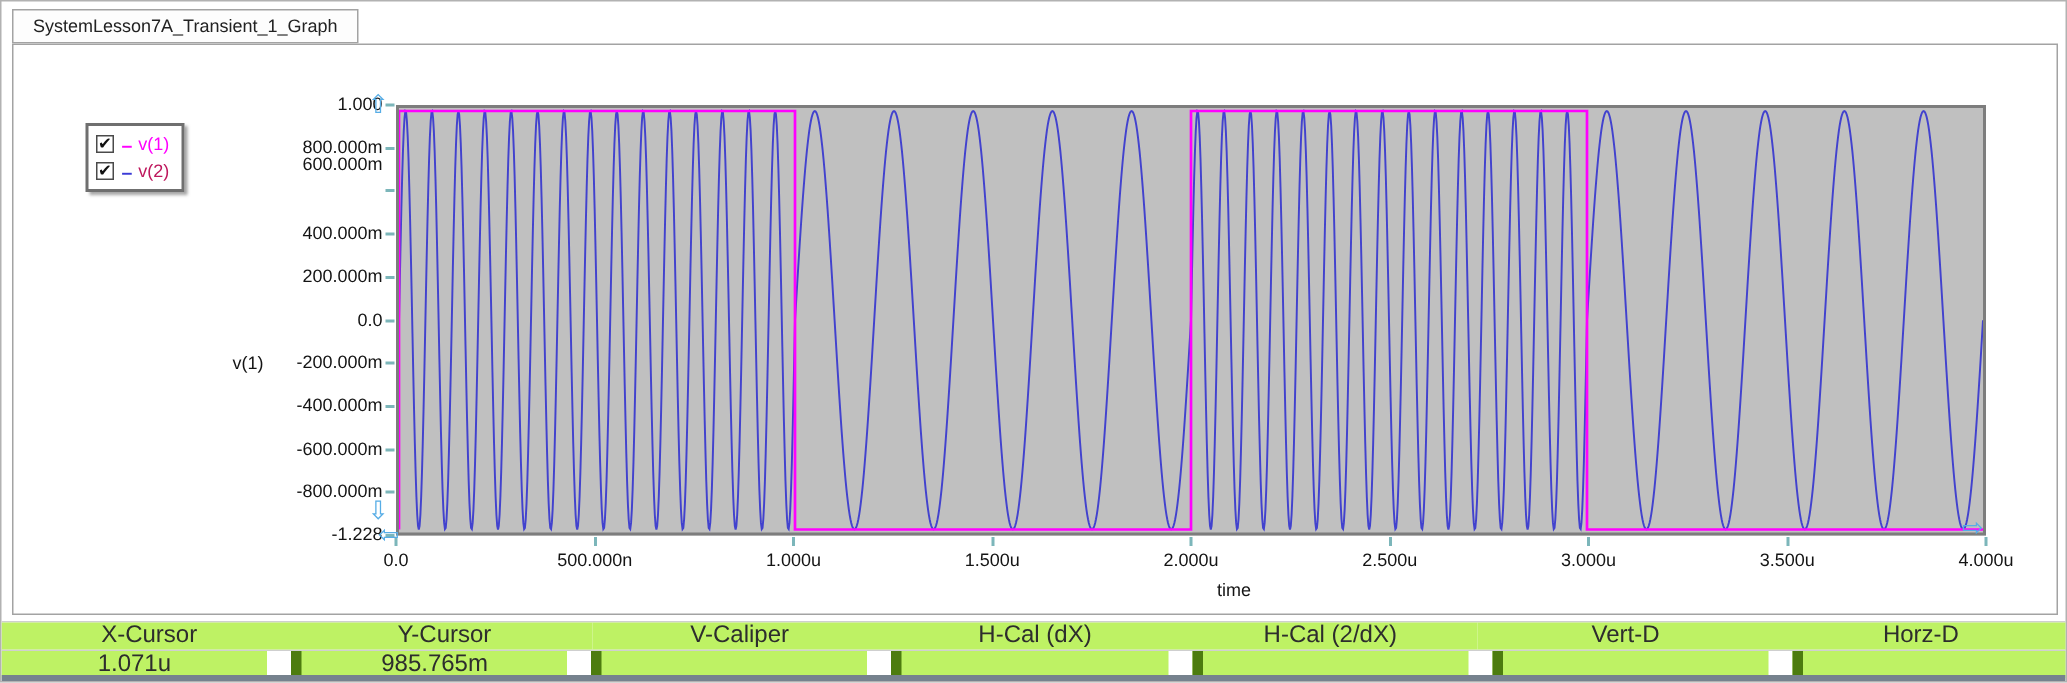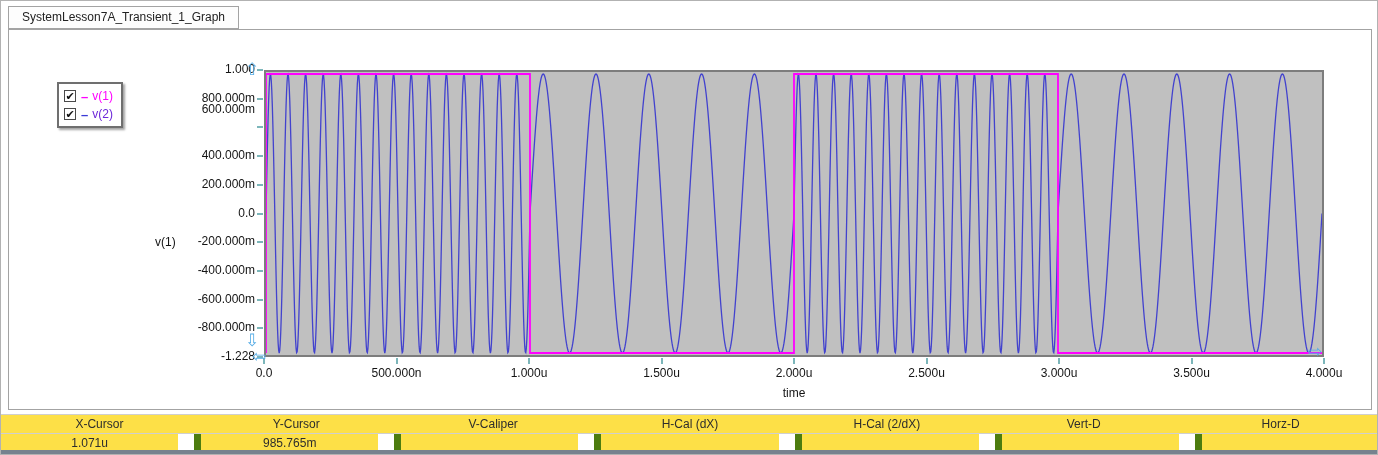--- a/index.html
+++ b/index.html
@@ -30,21 +30,21 @@
         margin-right:5px; cursor:pointer; }
   .dash { font-weight:bold; font-size:13px; margin-right:4px; }
   .legend-label { font-size:12px; }
   .cursor-arrow { position:absolute; font-size:17px; color:#57ade6;
                   line-height:1; cursor:pointer; user-select:none; }
   .ctable { position:absolute; left:0; top:413px; width:1378px; }
   .crow { display:flex; width:100%; }
   .crow.head { border-top:1px solid #cfcfcf; border-bottom:1px solid #cfcfcf; }
   .crow.vals { border-bottom:1px solid #cfcfcf;gap:16px; }
   .ccell { flex:1 1 0; height:18px; line-height:18px; text-align:center;
-           font-size:12px; color:#2d2d2d; background:#fde047; overflow:hidden; }
+           font-size:16px; color:#2d2d2d; background:#bef264; overflow:hidden; }
   .crow.vals .ccell + .ccell { border-left:7px solid #4d7c0f; }
   .bottom-strip { position:absolute; left:0; bottom:0; width:100%; height:4px;
                   background:#76828e; }
 </style>
 </head>
 <body>
 
 <div class="screen">
 
   <div class="tab">SystemLesson7A_Transient_1_Graph</div>
@@ -53,21 +53,21 @@
 
     <div class="legend" id="legend-box">
         <div class="legend-row">
           <span class="cb">✔</span>
           <span class="dash" style="color: rgb(255, 0, 255);">–</span>
           <span class="legend-label" style="color: rgb(255, 0, 255);">v(1)</span>
         </div>
         <div class="legend-row">
           <span class="cb">✔</span>
           <span class="dash" style="color: rgb(58, 58, 214);">–</span>
-          <span class="legend-label" style="color: #6d28d9;">v(2)</span>
+          <span class="legend-label" style="color: #be185d;">v(2)</span>
         </div>
       </div>
 
     <div class="axis-title" style="left:146px; top:205px;">v(1)</div>
 
     <div id="y-axis">
         <div class="ylab" style="top: 32px;">1.000</div>
         <div class="ytick" style="top: 39px;"></div>
         <div class="ylab" style="top: 60.7px;">800.000m</div>
         <div class="ytick" style="top: 67.7px;"></div>
@@ -104,21 +104,21 @@
         <div class="xlab" style="left: 872.5px;">2.500u</div>
         <div class="xtick" style="left: 916.5px;"></div>
         <div class="xlab" style="left: 1005px;">3.000u</div>
         <div class="xtick" style="left: 1049px;"></div>
         <div class="xlab" style="left: 1137.5px;">3.500u</div>
         <div class="xtick" style="left: 1181.5px;"></div>
         <div class="xlab" style="left: 1270px;">4.000u</div>
         <div class="xtick" style="left: 1314px;"></div>
       </div>
 
-    <div class="axis-title" style="left:745px; top:356px; width:80px; text-align:center;">time</div>
+    <div class="axis-title" style="left:745px; top:356px; width:80px; text-align:right;">time</div>
 
     <div class="plot">
       <svg id="wave-svg" viewBox="0 0 1056 283" preserveAspectRatio="none">
           <path d="M0.00 141.50L0.53 115.36L1.06 90.15L1.58 66.75L2.11 46.01L2.64 28.64L3.17 15.28L3.70 6.38L4.22 2.28L4.75 3.10L5.28 8.83L5.81 19.26L6.34 34.01L6.86 52.58L7.39 74.30L7.92 98.39L8.45 124.02L8.98 150.26L9.50 176.19L10.03 200.90L10.56 223.50L11.09 243.19L11.62 259.28L12.14 271.20L12.67 278.53L13.20 281.00L13.73 278.53L14.26 271.20L14.78 259.28L15.31 243.19L15.84 223.50L16.37 200.90L16.90 176.19L17.42 150.26L17.95 124.02L18.48 98.39L19.01 74.30L19.54 52.58L20.06 34.01L20.59 19.26L21.12 8.83L21.65 3.10L22.18 2.28L22.70 6.38L23.23 15.28L23.76 28.64L24.29 46.01L24.82 66.75L25.34 90.15L25.87 115.36L26.40 141.50L26.93 167.64L27.46 192.85L27.98 216.25L28.51 236.99L29.04 254.36L29.57 267.72L30.10 276.62L30.62 280.72L31.15 279.90L31.68 274.17L32.21 263.74L32.74 248.99L33.26 230.42L33.79 208.70L34.32 184.61L34.85 158.98L35.38 132.74L35.90 106.81L36.43 82.10L36.96 59.50L37.49 39.81L38.02 23.72L38.54 11.80L39.07 4.47L39.60 2.00L40.13 4.47L40.66 11.80L41.18 23.72L41.71 39.81L42.24 59.50L42.77 82.10L43.30 106.81L43.82 132.74L44.35 158.98L44.88 184.61L45.41 208.70L45.94 230.42L46.46 248.99L46.99 263.74L47.52 274.17L48.05 279.90L48.58 280.72L49.10 276.62L49.63 267.72L50.16 254.36L50.69 236.99L51.22 216.25L51.74 192.85L52.27 167.64L52.80 141.50L53.33 115.36L53.86 90.15L54.38 66.75L54.91 46.01L55.44 28.64L55.97 15.28L56.50 6.38L57.02 2.28L57.55 3.10L58.08 8.83L58.61 19.26L59.14 34.01L59.66 52.58L60.19 74.30L60.72 98.39L61.25 124.02L61.78 150.26L62.30 176.19L62.83 200.90L63.36 223.50L63.89 243.19L64.42 259.28L64.94 271.20L65.47 278.53L66.00 281.00L66.53 278.53L67.06 271.20L67.58 259.28L68.11 243.19L68.64 223.50L69.17 200.90L69.70 176.19L70.22 150.26L70.75 124.02L71.28 98.39L71.81 74.30L72.34 52.58L72.86 34.01L73.39 19.26L73.92 8.83L74.45 3.10L74.98 2.28L75.50 6.38L76.03 15.28L76.56 28.64L77.09 46.01L77.62 66.75L78.14 90.15L78.67 115.36L79.20 141.50L79.73 167.64L80.26 192.85L80.78 216.25L81.31 236.99L81.84 254.36L82.37 267.72L82.90 276.62L83.42 280.72L83.95 279.90L84.48 274.17L85.01 263.74L85.54 248.99L86.06 230.42L86.59 208.70L87.12 184.61L87.65 158.98L88.18 132.74L88.70 106.81L89.23 82.10L89.76 59.50L90.29 39.81L90.82 23.72L91.34 11.80L91.87 4.47L92.40 2.00L92.93 4.47L93.46 11.80L93.98 23.72L94.51 39.81L95.04 59.50L95.57 82.10L96.10 106.81L96.62 132.74L97.15 158.98L97.68 184.61L98.21 208.70L98.74 230.42L99.26 248.99L99.79 263.74L100.32 274.17L100.85 279.90L101.38 280.72L101.90 276.62L102.43 267.72L102.96 254.36L103.49 236.99L104.02 216.25L104.54 192.85L105.07 167.64L105.60 141.50L106.13 115.36L106.66 90.15L107.18 66.75L107.71 46.01L108.24 28.64L108.77 15.28L109.30 6.38L109.82 2.28L110.35 3.10L110.88 8.83L111.41 19.26L111.94 34.01L112.46 52.58L112.99 74.30L113.52 98.39L114.05 124.02L114.58 150.26L115.10 176.19L115.63 200.90L116.16 223.50L116.69 243.19L117.22 259.28L117.74 271.20L118.27 278.53L118.80 281.00L119.33 278.53L119.86 271.20L120.38 259.28L120.91 243.19L121.44 223.50L121.97 200.90L122.50 176.19L123.02 150.26L123.55 124.02L124.08 98.39L124.61 74.30L125.14 52.58L125.66 34.01L126.19 19.26L126.72 8.83L127.25 3.10L127.78 2.28L128.30 6.38L128.83 15.28L129.36 28.64L129.89 46.01L130.42 66.75L130.94 90.15L131.47 115.36L132.00 141.50L132.53 167.64L133.06 192.85L133.58 216.25L134.11 236.99L134.64 254.36L135.17 267.72L135.70 276.62L136.22 280.72L136.75 279.90L137.28 274.17L137.81 263.74L138.34 248.99L138.86 230.42L139.39 208.70L139.92 184.61L140.45 158.98L140.98 132.74L141.50 106.81L142.03 82.10L142.56 59.50L143.09 39.81L143.62 23.72L144.14 11.80L144.67 4.47L145.20 2.00L145.73 4.47L146.26 11.80L146.78 23.72L147.31 39.81L147.84 59.50L148.37 82.10L148.90 106.81L149.42 132.74L149.95 158.98L150.48 184.61L151.01 208.70L151.54 230.42L152.06 248.99L152.59 263.74L153.12 274.17L153.65 279.90L154.18 280.72L154.70 276.62L155.23 267.72L155.76 254.36L156.29 236.99L156.82 216.25L157.34 192.85L157.87 167.64L158.40 141.50L158.93 115.36L159.46 90.15L159.98 66.75L160.51 46.01L161.04 28.64L161.57 15.28L162.10 6.38L162.62 2.28L163.15 3.10L163.68 8.83L164.21 19.26L164.74 34.01L165.26 52.58L165.79 74.30L166.32 98.39L166.85 124.02L167.38 150.26L167.90 176.19L168.43 200.90L168.96 223.50L169.49 243.19L170.02 259.28L170.54 271.20L171.07 278.53L171.60 281.00L172.13 278.53L172.66 271.20L173.18 259.28L173.71 243.19L174.24 223.50L174.77 200.90L175.30 176.19L175.82 150.26L176.35 124.02L176.88 98.39L177.41 74.30L177.94 52.58L178.46 34.01L178.99 19.26L179.52 8.83L180.05 3.10L180.58 2.28L181.10 6.38L181.63 15.28L182.16 28.64L182.69 46.01L183.22 66.75L183.74 90.15L184.27 115.36L184.80 141.50L185.33 167.64L185.86 192.85L186.38 216.25L186.91 236.99L187.44 254.36L187.97 267.72L188.50 276.62L189.02 280.72L189.55 279.90L190.08 274.17L190.61 263.74L191.14 248.99L191.66 230.42L192.19 208.70L192.72 184.61L193.25 158.98L193.78 132.74L194.30 106.81L194.83 82.10L195.36 59.50L195.89 39.81L196.42 23.72L196.94 11.80L197.47 4.47L198.00 2.00L198.53 4.47L199.06 11.80L199.58 23.72L200.11 39.81L200.64 59.50L201.17 82.10L201.70 106.81L202.22 132.74L202.75 158.98L203.28 184.61L203.81 208.70L204.34 230.42L204.86 248.99L205.39 263.74L205.92 274.17L206.45 279.90L206.98 280.72L207.50 276.62L208.03 267.72L208.56 254.36L209.09 236.99L209.62 216.25L210.14 192.85L210.67 167.64L211.20 141.50L211.73 115.36L212.26 90.15L212.78 66.75L213.31 46.01L213.84 28.64L214.37 15.28L214.90 6.38L215.42 2.28L215.95 3.10L216.48 8.83L217.01 19.26L217.54 34.01L218.06 52.58L218.59 74.30L219.12 98.39L219.65 124.02L220.18 150.26L220.70 176.19L221.23 200.90L221.76 223.50L222.29 243.19L222.82 259.28L223.34 271.20L223.87 278.53L224.40 281.00L224.93 278.53L225.46 271.20L225.98 259.28L226.51 243.19L227.04 223.50L227.57 200.90L228.10 176.19L228.62 150.26L229.15 124.02L229.68 98.39L230.21 74.30L230.74 52.58L231.26 34.01L231.79 19.26L232.32 8.83L232.85 3.10L233.38 2.28L233.90 6.38L234.43 15.28L234.96 28.64L235.49 46.01L236.02 66.75L236.54 90.15L237.07 115.36L237.60 141.50L238.13 167.64L238.66 192.85L239.18 216.25L239.71 236.99L240.24 254.36L240.77 267.72L241.30 276.62L241.82 280.72L242.35 279.90L242.88 274.17L243.41 263.74L243.94 248.99L244.46 230.42L244.99 208.70L245.52 184.61L246.05 158.98L246.58 132.74L247.10 106.81L247.63 82.10L248.16 59.50L248.69 39.81L249.22 23.72L249.74 11.80L250.27 4.47L250.80 2.00L251.33 4.47L251.86 11.80L252.38 23.72L252.91 39.81L253.44 59.50L253.97 82.10L254.50 106.81L255.02 132.74L255.55 158.98L256.08 184.61L256.61 208.70L257.14 230.42L257.66 248.99L258.19 263.74L258.72 274.17L259.25 279.90L259.78 280.72L260.30 276.62L260.83 267.72L261.36 254.36L261.89 236.99L262.42 216.25L262.94 192.85L263.47 167.64L264.00 141.50L264.00 141.50L264.53 132.74L265.06 124.02L265.58 115.36L266.11 106.81L266.64 98.39L267.17 90.15L267.70 82.10L268.22 74.30L268.75 66.75L269.28 59.50L269.81 52.58L270.34 46.01L270.86 39.81L271.39 34.01L271.92 28.64L272.45 23.72L272.98 19.26L273.50 15.28L274.03 11.80L274.56 8.83L275.09 6.38L275.62 4.47L276.14 3.10L276.67 2.28L277.20 2.00L277.73 2.28L278.26 3.10L278.78 4.47L279.31 6.38L279.84 8.83L280.37 11.80L280.90 15.28L281.42 19.26L281.95 23.72L282.48 28.64L283.01 34.01L283.54 39.81L284.06 46.01L284.59 52.58L285.12 59.50L285.65 66.75L286.18 74.30L286.70 82.10L287.23 90.15L287.76 98.39L288.29 106.81L288.82 115.36L289.34 124.02L289.87 132.74L290.40 141.50L290.93 150.26L291.46 158.98L291.98 167.64L292.51 176.19L293.04 184.61L293.57 192.85L294.10 200.90L294.62 208.70L295.15 216.25L295.68 223.50L296.21 230.42L296.74 236.99L297.26 243.19L297.79 248.99L298.32 254.36L298.85 259.28L299.38 263.74L299.90 267.72L300.43 271.20L300.96 274.17L301.49 276.62L302.02 278.53L302.54 279.90L303.07 280.72L303.60 281.00L304.13 280.72L304.66 279.90L305.18 278.53L305.71 276.62L306.24 274.17L306.77 271.20L307.30 267.72L307.82 263.74L308.35 259.28L308.88 254.36L309.41 248.99L309.94 243.19L310.46 236.99L310.99 230.42L311.52 223.50L312.05 216.25L312.58 208.70L313.10 200.90L313.63 192.85L314.16 184.61L314.69 176.19L315.22 167.64L315.74 158.98L316.27 150.26L316.80 141.50L317.33 132.74L317.86 124.02L318.38 115.36L318.91 106.81L319.44 98.39L319.97 90.15L320.50 82.10L321.02 74.30L321.55 66.75L322.08 59.50L322.61 52.58L323.14 46.01L323.66 39.81L324.19 34.01L324.72 28.64L325.25 23.72L325.78 19.26L326.30 15.28L326.83 11.80L327.36 8.83L327.89 6.38L328.42 4.47L328.94 3.10L329.47 2.28L330.00 2.00L330.53 2.28L331.06 3.10L331.58 4.47L332.11 6.38L332.64 8.83L333.17 11.80L333.70 15.28L334.22 19.26L334.75 23.72L335.28 28.64L335.81 34.01L336.34 39.81L336.86 46.01L337.39 52.58L337.92 59.50L338.45 66.75L338.98 74.30L339.50 82.10L340.03 90.15L340.56 98.39L341.09 106.81L341.62 115.36L342.14 124.02L342.67 132.74L343.20 141.50L343.73 150.26L344.26 158.98L344.78 167.64L345.31 176.19L345.84 184.61L346.37 192.85L346.90 200.90L347.42 208.70L347.95 216.25L348.48 223.50L349.01 230.42L349.54 236.99L350.06 243.19L350.59 248.99L351.12 254.36L351.65 259.28L352.18 263.74L352.70 267.72L353.23 271.20L353.76 274.17L354.29 276.62L354.82 278.53L355.34 279.90L355.87 280.72L356.40 281.00L356.93 280.72L357.46 279.90L357.98 278.53L358.51 276.62L359.04 274.17L359.57 271.20L360.10 267.72L360.62 263.74L361.15 259.28L361.68 254.36L362.21 248.99L362.74 243.19L363.26 236.99L363.79 230.42L364.32 223.50L364.85 216.25L365.38 208.70L365.90 200.90L366.43 192.85L366.96 184.61L367.49 176.19L368.02 167.64L368.54 158.98L369.07 150.26L369.60 141.50L370.13 132.74L370.66 124.02L371.18 115.36L371.71 106.81L372.24 98.39L372.77 90.15L373.30 82.10L373.82 74.30L374.35 66.75L374.88 59.50L375.41 52.58L375.94 46.01L376.46 39.81L376.99 34.01L377.52 28.64L378.05 23.72L378.58 19.26L379.10 15.28L379.63 11.80L380.16 8.83L380.69 6.38L381.22 4.47L381.74 3.10L382.27 2.28L382.80 2.00L383.33 2.28L383.86 3.10L384.38 4.47L384.91 6.38L385.44 8.83L385.97 11.80L386.50 15.28L387.02 19.26L387.55 23.72L388.08 28.64L388.61 34.01L389.14 39.81L389.66 46.01L390.19 52.58L390.72 59.50L391.25 66.75L391.78 74.30L392.30 82.10L392.83 90.15L393.36 98.39L393.89 106.81L394.42 115.36L394.94 124.02L395.47 132.74L396.00 141.50L396.53 150.26L397.06 158.98L397.58 167.64L398.11 176.19L398.64 184.61L399.17 192.85L399.70 200.90L400.22 208.70L400.75 216.25L401.28 223.50L401.81 230.42L402.34 236.99L402.86 243.19L403.39 248.99L403.92 254.36L404.45 259.28L404.98 263.74L405.50 267.72L406.03 271.20L406.56 274.17L407.09 276.62L407.62 278.53L408.14 279.90L408.67 280.72L409.20 281.00L409.73 280.72L410.26 279.90L410.78 278.53L411.31 276.62L411.84 274.17L412.37 271.20L412.90 267.72L413.42 263.74L413.95 259.28L414.48 254.36L415.01 248.99L415.54 243.19L416.06 236.99L416.59 230.42L417.12 223.50L417.65 216.25L418.18 208.70L418.70 200.90L419.23 192.85L419.76 184.61L420.29 176.19L420.82 167.64L421.34 158.98L421.87 150.26L422.40 141.50L422.93 132.74L423.46 124.02L423.98 115.36L424.51 106.81L425.04 98.39L425.57 90.15L426.10 82.10L426.62 74.30L427.15 66.75L427.68 59.50L428.21 52.58L428.74 46.01L429.26 39.81L429.79 34.01L430.32 28.64L430.85 23.72L431.38 19.26L431.90 15.28L432.43 11.80L432.96 8.83L433.49 6.38L434.02 4.47L434.54 3.10L435.07 2.28L435.60 2.00L436.13 2.28L436.66 3.10L437.18 4.47L437.71 6.38L438.24 8.83L438.77 11.80L439.30 15.28L439.82 19.26L440.35 23.72L440.88 28.64L441.41 34.01L441.94 39.81L442.46 46.01L442.99 52.58L443.52 59.50L444.05 66.75L444.58 74.30L445.10 82.10L445.63 90.15L446.16 98.39L446.69 106.81L447.22 115.36L447.74 124.02L448.27 132.74L448.80 141.50L449.33 150.26L449.86 158.98L450.38 167.64L450.91 176.19L451.44 184.61L451.97 192.85L452.50 200.90L453.02 208.70L453.55 216.25L454.08 223.50L454.61 230.42L455.14 236.99L455.66 243.19L456.19 248.99L456.72 254.36L457.25 259.28L457.78 263.74L458.30 267.72L458.83 271.20L459.36 274.17L459.89 276.62L460.42 278.53L460.94 279.90L461.47 280.72L462.00 281.00L462.53 280.72L463.06 279.90L463.58 278.53L464.11 276.62L464.64 274.17L465.17 271.20L465.70 267.72L466.22 263.74L466.75 259.28L467.28 254.36L467.81 248.99L468.34 243.19L468.86 236.99L469.39 230.42L469.92 223.50L470.45 216.25L470.98 208.70L471.50 200.90L472.03 192.85L472.56 184.61L473.09 176.19L473.62 167.64L474.14 158.98L474.67 150.26L475.20 141.50L475.73 132.74L476.26 124.02L476.78 115.36L477.31 106.81L477.84 98.39L478.37 90.15L478.90 82.10L479.42 74.30L479.95 66.75L480.48 59.50L481.01 52.58L481.54 46.01L482.06 39.81L482.59 34.01L483.12 28.64L483.65 23.72L484.18 19.26L484.70 15.28L485.23 11.80L485.76 8.83L486.29 6.38L486.82 4.47L487.34 3.10L487.87 2.28L488.40 2.00L488.93 2.28L489.46 3.10L489.98 4.47L490.51 6.38L491.04 8.83L491.57 11.80L492.10 15.28L492.62 19.26L493.15 23.72L493.68 28.64L494.21 34.01L494.74 39.81L495.26 46.01L495.79 52.58L496.32 59.50L496.85 66.75L497.38 74.30L497.90 82.10L498.43 90.15L498.96 98.39L499.49 106.81L500.02 115.36L500.54 124.02L501.07 132.74L501.60 141.50L502.13 150.26L502.66 158.98L503.18 167.64L503.71 176.19L504.24 184.61L504.77 192.85L505.30 200.90L505.82 208.70L506.35 216.25L506.88 223.50L507.41 230.42L507.94 236.99L508.46 243.19L508.99 248.99L509.52 254.36L510.05 259.28L510.58 263.74L511.10 267.72L511.63 271.20L512.16 274.17L512.69 276.62L513.22 278.53L513.74 279.90L514.27 280.72L514.80 281.00L515.33 280.72L515.86 279.90L516.38 278.53L516.91 276.62L517.44 274.17L517.97 271.20L518.50 267.72L519.02 263.74L519.55 259.28L520.08 254.36L520.61 248.99L521.14 243.19L521.66 236.99L522.19 230.42L522.72 223.50L523.25 216.25L523.78 208.70L524.30 200.90L524.83 192.85L525.36 184.61L525.89 176.19L526.42 167.64L526.94 158.98L527.47 150.26L528.00 141.50L528.00 141.50L528.53 115.36L529.06 90.15L529.58 66.75L530.11 46.01L530.64 28.64L531.17 15.28L531.70 6.38L532.22 2.28L532.75 3.10L533.28 8.83L533.81 19.26L534.34 34.01L534.86 52.58L535.39 74.30L535.92 98.39L536.45 124.02L536.98 150.26L537.50 176.19L538.03 200.90L538.56 223.50L539.09 243.19L539.62 259.28L540.14 271.20L540.67 278.53L541.20 281.00L541.73 278.53L542.26 271.20L542.78 259.28L543.31 243.19L543.84 223.50L544.37 200.90L544.90 176.19L545.42 150.26L545.95 124.02L546.48 98.39L547.01 74.30L547.54 52.58L548.06 34.01L548.59 19.26L549.12 8.83L549.65 3.10L550.18 2.28L550.70 6.38L551.23 15.28L551.76 28.64L552.29 46.01L552.82 66.75L553.34 90.15L553.87 115.36L554.40 141.50L554.93 167.64L555.46 192.85L555.98 216.25L556.51 236.99L557.04 254.36L557.57 267.72L558.10 276.62L558.62 280.72L559.15 279.90L559.68 274.17L560.21 263.74L560.74 248.99L561.26 230.42L561.79 208.70L562.32 184.61L562.85 158.98L563.38 132.74L563.90 106.81L564.43 82.10L564.96 59.50L565.49 39.81L566.02 23.72L566.54 11.80L567.07 4.47L567.60 2.00L568.13 4.47L568.66 11.80L569.18 23.72L569.71 39.81L570.24 59.50L570.77 82.10L571.30 106.81L571.82 132.74L572.35 158.98L572.88 184.61L573.41 208.70L573.94 230.42L574.46 248.99L574.99 263.74L575.52 274.17L576.05 279.90L576.58 280.72L577.10 276.62L577.63 267.72L578.16 254.36L578.69 236.99L579.22 216.25L579.74 192.85L580.27 167.64L580.80 141.50L581.33 115.36L581.86 90.15L582.38 66.75L582.91 46.01L583.44 28.64L583.97 15.28L584.50 6.38L585.02 2.28L585.55 3.10L586.08 8.83L586.61 19.26L587.14 34.01L587.66 52.58L588.19 74.30L588.72 98.39L589.25 124.02L589.78 150.26L590.30 176.19L590.83 200.90L591.36 223.50L591.89 243.19L592.42 259.28L592.94 271.20L593.47 278.53L594.00 281.00L594.53 278.53L595.06 271.20L595.58 259.28L596.11 243.19L596.64 223.50L597.17 200.90L597.70 176.19L598.22 150.26L598.75 124.02L599.28 98.39L599.81 74.30L600.34 52.58L600.86 34.01L601.39 19.26L601.92 8.83L602.45 3.10L602.98 2.28L603.50 6.38L604.03 15.28L604.56 28.64L605.09 46.01L605.62 66.75L606.14 90.15L606.67 115.36L607.20 141.50L607.73 167.64L608.26 192.85L608.78 216.25L609.31 236.99L609.84 254.36L610.37 267.72L610.90 276.62L611.42 280.72L611.95 279.90L612.48 274.17L613.01 263.74L613.54 248.99L614.06 230.42L614.59 208.70L615.12 184.61L615.65 158.98L616.18 132.74L616.70 106.81L617.23 82.10L617.76 59.50L618.29 39.81L618.82 23.72L619.34 11.80L619.87 4.47L620.40 2.00L620.93 4.47L621.46 11.80L621.98 23.72L622.51 39.81L623.04 59.50L623.57 82.10L624.10 106.81L624.62 132.74L625.15 158.98L625.68 184.61L626.21 208.70L626.74 230.42L627.26 248.99L627.79 263.74L628.32 274.17L628.85 279.90L629.38 280.72L629.90 276.62L630.43 267.72L630.96 254.36L631.49 236.99L632.02 216.25L632.54 192.85L633.07 167.64L633.60 141.50L634.13 115.36L634.66 90.15L635.18 66.75L635.71 46.01L636.24 28.64L636.77 15.28L637.30 6.38L637.82 2.28L638.35 3.10L638.88 8.83L639.41 19.26L639.94 34.01L640.46 52.58L640.99 74.30L641.52 98.39L642.05 124.02L642.58 150.26L643.10 176.19L643.63 200.90L644.16 223.50L644.69 243.19L645.22 259.28L645.74 271.20L646.27 278.53L646.80 281.00L647.33 278.53L647.86 271.20L648.38 259.28L648.91 243.19L649.44 223.50L649.97 200.90L650.50 176.19L651.02 150.26L651.55 124.02L652.08 98.39L652.61 74.30L653.14 52.58L653.66 34.01L654.19 19.26L654.72 8.83L655.25 3.10L655.78 2.28L656.30 6.38L656.83 15.28L657.36 28.64L657.89 46.01L658.42 66.75L658.94 90.15L659.47 115.36L660.00 141.50L660.53 167.64L661.06 192.85L661.58 216.25L662.11 236.99L662.64 254.36L663.17 267.72L663.70 276.62L664.22 280.72L664.75 279.90L665.28 274.17L665.81 263.74L666.34 248.99L666.86 230.42L667.39 208.70L667.92 184.61L668.45 158.98L668.98 132.74L669.50 106.81L670.03 82.10L670.56 59.50L671.09 39.81L671.62 23.72L672.14 11.80L672.67 4.47L673.20 2.00L673.73 4.47L674.26 11.80L674.78 23.72L675.31 39.81L675.84 59.50L676.37 82.10L676.90 106.81L677.42 132.74L677.95 158.98L678.48 184.61L679.01 208.70L679.54 230.42L680.06 248.99L680.59 263.74L681.12 274.17L681.65 279.90L682.18 280.72L682.70 276.62L683.23 267.72L683.76 254.36L684.29 236.99L684.82 216.25L685.34 192.85L685.87 167.64L686.40 141.50L686.93 115.36L687.46 90.15L687.98 66.75L688.51 46.01L689.04 28.64L689.57 15.28L690.10 6.38L690.62 2.28L691.15 3.10L691.68 8.83L692.21 19.26L692.74 34.01L693.26 52.58L693.79 74.30L694.32 98.39L694.85 124.02L695.38 150.26L695.90 176.19L696.43 200.90L696.96 223.50L697.49 243.19L698.02 259.28L698.54 271.20L699.07 278.53L699.60 281.00L700.13 278.53L700.66 271.20L701.18 259.28L701.71 243.19L702.24 223.50L702.77 200.90L703.30 176.19L703.82 150.26L704.35 124.02L704.88 98.39L705.41 74.30L705.94 52.58L706.46 34.01L706.99 19.26L707.52 8.83L708.05 3.10L708.58 2.28L709.10 6.38L709.63 15.28L710.16 28.64L710.69 46.01L711.22 66.75L711.74 90.15L712.27 115.36L712.80 141.50L713.33 167.64L713.86 192.85L714.38 216.25L714.91 236.99L715.44 254.36L715.97 267.72L716.50 276.62L717.02 280.72L717.55 279.90L718.08 274.17L718.61 263.74L719.14 248.99L719.66 230.42L720.19 208.70L720.72 184.61L721.25 158.98L721.78 132.74L722.30 106.81L722.83 82.10L723.36 59.50L723.89 39.81L724.42 23.72L724.94 11.80L725.47 4.47L726.00 2.00L726.53 4.47L727.06 11.80L727.58 23.72L728.11 39.81L728.64 59.50L729.17 82.10L729.70 106.81L730.22 132.74L730.75 158.98L731.28 184.61L731.81 208.70L732.34 230.42L732.86 248.99L733.39 263.74L733.92 274.17L734.45 279.90L734.98 280.72L735.50 276.62L736.03 267.72L736.56 254.36L737.09 236.99L737.62 216.25L738.14 192.85L738.67 167.64L739.20 141.50L739.73 115.36L740.26 90.15L740.78 66.75L741.31 46.01L741.84 28.64L742.37 15.28L742.90 6.38L743.42 2.28L743.95 3.10L744.48 8.83L745.01 19.26L745.54 34.01L746.06 52.58L746.59 74.30L747.12 98.39L747.65 124.02L748.18 150.26L748.70 176.19L749.23 200.90L749.76 223.50L750.29 243.19L750.82 259.28L751.34 271.20L751.87 278.53L752.40 281.00L752.93 278.53L753.46 271.20L753.98 259.28L754.51 243.19L755.04 223.50L755.57 200.90L756.10 176.19L756.62 150.26L757.15 124.02L757.68 98.39L758.21 74.30L758.74 52.58L759.26 34.01L759.79 19.26L760.32 8.83L760.85 3.10L761.38 2.28L761.90 6.38L762.43 15.28L762.96 28.64L763.49 46.01L764.02 66.75L764.54 90.15L765.07 115.36L765.60 141.50L766.13 167.64L766.66 192.85L767.18 216.25L767.71 236.99L768.24 254.36L768.77 267.72L769.30 276.62L769.82 280.72L770.35 279.90L770.88 274.17L771.41 263.74L771.94 248.99L772.46 230.42L772.99 208.70L773.52 184.61L774.05 158.98L774.58 132.74L775.10 106.81L775.63 82.10L776.16 59.50L776.69 39.81L777.22 23.72L777.74 11.80L778.27 4.47L778.80 2.00L779.33 4.47L779.86 11.80L780.38 23.72L780.91 39.81L781.44 59.50L781.97 82.10L782.50 106.81L783.02 132.74L783.55 158.98L784.08 184.61L784.61 208.70L785.14 230.42L785.66 248.99L786.19 263.74L786.72 274.17L787.25 279.90L787.78 280.72L788.30 276.62L788.83 267.72L789.36 254.36L789.89 236.99L790.42 216.25L790.94 192.85L791.47 167.64L792.00 141.50L792.00 141.50L792.53 132.74L793.06 124.02L793.58 115.36L794.11 106.81L794.64 98.39L795.17 90.15L795.70 82.10L796.22 74.30L796.75 66.75L797.28 59.50L797.81 52.58L798.34 46.01L798.86 39.81L799.39 34.01L799.92 28.64L800.45 23.72L800.98 19.26L801.50 15.28L802.03 11.80L802.56 8.83L803.09 6.38L803.62 4.47L804.14 3.10L804.67 2.28L805.20 2.00L805.73 2.28L806.26 3.10L806.78 4.47L807.31 6.38L807.84 8.83L808.37 11.80L808.90 15.28L809.42 19.26L809.95 23.72L810.48 28.64L811.01 34.01L811.54 39.81L812.06 46.01L812.59 52.58L813.12 59.50L813.65 66.75L814.18 74.30L814.70 82.10L815.23 90.15L815.76 98.39L816.29 106.81L816.82 115.36L817.34 124.02L817.87 132.74L818.40 141.50L818.93 150.26L819.46 158.98L819.98 167.64L820.51 176.19L821.04 184.61L821.57 192.85L822.10 200.90L822.62 208.70L823.15 216.25L823.68 223.50L824.21 230.42L824.74 236.99L825.26 243.19L825.79 248.99L826.32 254.36L826.85 259.28L827.38 263.74L827.90 267.72L828.43 271.20L828.96 274.17L829.49 276.62L830.02 278.53L830.54 279.90L831.07 280.72L831.60 281.00L832.13 280.72L832.66 279.90L833.18 278.53L833.71 276.62L834.24 274.17L834.77 271.20L835.30 267.72L835.82 263.74L836.35 259.28L836.88 254.36L837.41 248.99L837.94 243.19L838.46 236.99L838.99 230.42L839.52 223.50L840.05 216.25L840.58 208.70L841.10 200.90L841.63 192.85L842.16 184.61L842.69 176.19L843.22 167.64L843.74 158.98L844.27 150.26L844.80 141.50L845.33 132.74L845.86 124.02L846.38 115.36L846.91 106.81L847.44 98.39L847.97 90.15L848.50 82.10L849.02 74.30L849.55 66.75L850.08 59.50L850.61 52.58L851.14 46.01L851.66 39.81L852.19 34.01L852.72 28.64L853.25 23.72L853.78 19.26L854.30 15.28L854.83 11.80L855.36 8.83L855.89 6.38L856.42 4.47L856.94 3.10L857.47 2.28L858.00 2.00L858.53 2.28L859.06 3.10L859.58 4.47L860.11 6.38L860.64 8.83L861.17 11.80L861.70 15.28L862.22 19.26L862.75 23.72L863.28 28.64L863.81 34.01L864.34 39.81L864.86 46.01L865.39 52.58L865.92 59.50L866.45 66.75L866.98 74.30L867.50 82.10L868.03 90.15L868.56 98.39L869.09 106.81L869.62 115.36L870.14 124.02L870.67 132.74L871.20 141.50L871.73 150.26L872.26 158.98L872.78 167.64L873.31 176.19L873.84 184.61L874.37 192.85L874.90 200.90L875.42 208.70L875.95 216.25L876.48 223.50L877.01 230.42L877.54 236.99L878.06 243.19L878.59 248.99L879.12 254.36L879.65 259.28L880.18 263.74L880.70 267.72L881.23 271.20L881.76 274.17L882.29 276.62L882.82 278.53L883.34 279.90L883.87 280.72L884.40 281.00L884.93 280.72L885.46 279.90L885.98 278.53L886.51 276.62L887.04 274.17L887.57 271.20L888.10 267.72L888.62 263.74L889.15 259.28L889.68 254.36L890.21 248.99L890.74 243.19L891.26 236.99L891.79 230.42L892.32 223.50L892.85 216.25L893.38 208.70L893.90 200.90L894.43 192.85L894.96 184.61L895.49 176.19L896.02 167.64L896.54 158.98L897.07 150.26L897.60 141.50L898.13 132.74L898.66 124.02L899.18 115.36L899.71 106.81L900.24 98.39L900.77 90.15L901.30 82.10L901.82 74.30L902.35 66.75L902.88 59.50L903.41 52.58L903.94 46.01L904.46 39.81L904.99 34.01L905.52 28.64L906.05 23.72L906.58 19.26L907.10 15.28L907.63 11.80L908.16 8.83L908.69 6.38L909.22 4.47L909.74 3.10L910.27 2.28L910.80 2.00L911.33 2.28L911.86 3.10L912.38 4.47L912.91 6.38L913.44 8.83L913.97 11.80L914.50 15.28L915.02 19.26L915.55 23.72L916.08 28.64L916.61 34.01L917.14 39.81L917.66 46.01L918.19 52.58L918.72 59.50L919.25 66.75L919.78 74.30L920.30 82.10L920.83 90.15L921.36 98.39L921.89 106.81L922.42 115.36L922.94 124.02L923.47 132.74L924.00 141.50L924.53 150.26L925.06 158.98L925.58 167.64L926.11 176.19L926.64 184.61L927.17 192.85L927.70 200.90L928.22 208.70L928.75 216.25L929.28 223.50L929.81 230.42L930.34 236.99L930.86 243.19L931.39 248.99L931.92 254.36L932.45 259.28L932.98 263.74L933.50 267.72L934.03 271.20L934.56 274.17L935.09 276.62L935.62 278.53L936.14 279.90L936.67 280.72L937.20 281.00L937.73 280.72L938.26 279.90L938.78 278.53L939.31 276.62L939.84 274.17L940.37 271.20L940.90 267.72L941.42 263.74L941.95 259.28L942.48 254.36L943.01 248.99L943.54 243.19L944.06 236.99L944.59 230.42L945.12 223.50L945.65 216.25L946.18 208.70L946.70 200.90L947.23 192.85L947.76 184.61L948.29 176.19L948.82 167.64L949.34 158.98L949.87 150.26L950.40 141.50L950.93 132.74L951.46 124.02L951.98 115.36L952.51 106.81L953.04 98.39L953.57 90.15L954.10 82.10L954.62 74.30L955.15 66.75L955.68 59.50L956.21 52.58L956.74 46.01L957.26 39.81L957.79 34.01L958.32 28.64L958.85 23.72L959.38 19.26L959.90 15.28L960.43 11.80L960.96 8.83L961.49 6.38L962.02 4.47L962.54 3.10L963.07 2.28L963.60 2.00L964.13 2.28L964.66 3.10L965.18 4.47L965.71 6.38L966.24 8.83L966.77 11.80L967.30 15.28L967.82 19.26L968.35 23.72L968.88 28.64L969.41 34.01L969.94 39.81L970.46 46.01L970.99 52.58L971.52 59.50L972.05 66.75L972.58 74.30L973.10 82.10L973.63 90.15L974.16 98.39L974.69 106.81L975.22 115.36L975.74 124.02L976.27 132.74L976.80 141.50L977.33 150.26L977.86 158.98L978.38 167.64L978.91 176.19L979.44 184.61L979.97 192.85L980.50 200.90L981.02 208.70L981.55 216.25L982.08 223.50L982.61 230.42L983.14 236.99L983.66 243.19L984.19 248.99L984.72 254.36L985.25 259.28L985.78 263.74L986.30 267.72L986.83 271.20L987.36 274.17L987.89 276.62L988.42 278.53L988.94 279.90L989.47 280.72L990.00 281.00L990.53 280.72L991.06 279.90L991.58 278.53L992.11 276.62L992.64 274.17L993.17 271.20L993.70 267.72L994.22 263.74L994.75 259.28L995.28 254.36L995.81 248.99L996.34 243.19L996.86 236.99L997.39 230.42L997.92 223.50L998.45 216.25L998.98 208.70L999.50 200.90L1000.03 192.85L1000.56 184.61L1001.09 176.19L1001.62 167.64L1002.14 158.98L1002.67 150.26L1003.20 141.50L1003.73 132.74L1004.26 124.02L1004.78 115.36L1005.31 106.81L1005.84 98.39L1006.37 90.15L1006.90 82.10L1007.42 74.30L1007.95 66.75L1008.48 59.50L1009.01 52.58L1009.54 46.01L1010.06 39.81L1010.59 34.01L1011.12 28.64L1011.65 23.72L1012.18 19.26L1012.70 15.28L1013.23 11.80L1013.76 8.83L1014.29 6.38L1014.82 4.47L1015.34 3.10L1015.87 2.28L1016.40 2.00L1016.93 2.28L1017.46 3.10L1017.98 4.47L1018.51 6.38L1019.04 8.83L1019.57 11.80L1020.10 15.28L1020.62 19.26L1021.15 23.72L1021.68 28.64L1022.21 34.01L1022.74 39.81L1023.26 46.01L1023.79 52.58L1024.32 59.50L1024.85 66.75L1025.38 74.30L1025.90 82.10L1026.43 90.15L1026.96 98.39L1027.49 106.81L1028.02 115.36L1028.54 124.02L1029.07 132.74L1029.60 141.50L1030.13 150.26L1030.66 158.98L1031.18 167.64L1031.71 176.19L1032.24 184.61L1032.77 192.85L1033.30 200.90L1033.82 208.70L1034.35 216.25L1034.88 223.50L1035.41 230.42L1035.94 236.99L1036.46 243.19L1036.99 248.99L1037.52 254.36L1038.05 259.28L1038.58 263.74L1039.10 267.72L1039.63 271.20L1040.16 274.17L1040.69 276.62L1041.22 278.53L1041.74 279.90L1042.27 280.72L1042.80 281.00L1043.33 280.72L1043.86 279.90L1044.38 278.53L1044.91 276.62L1045.44 274.17L1045.97 271.20L1046.50 267.72L1047.02 263.74L1047.55 259.28L1048.08 254.36L1048.61 248.99L1049.14 243.19L1049.66 236.99L1050.19 230.42L1050.72 223.50L1051.25 216.25L1051.78 208.70L1052.30 200.90L1052.83 192.85L1053.36 184.61L1053.89 176.19L1054.42 167.64L1054.94 158.98L1055.47 150.26L1056.00 141.50" fill="none" stroke="#4242ce" stroke-width="1.3"></path>
           <path d="M0.00 281.00L0.00 2.00L264.00 2.00L264.00 281.00L528.00 281.00L528.00 2.00L792.00 2.00L792.00 281.00L1056.00 281.00" fill="none" stroke="#ff00ff" stroke-width="1.8"></path>
         </svg>
     </div>
 
     <div class="cursor-arrow" style="left:236px; top:31px;">⇧</div>
     <div class="cursor-arrow" style="left:236px; top:302px;">⇩</div>

